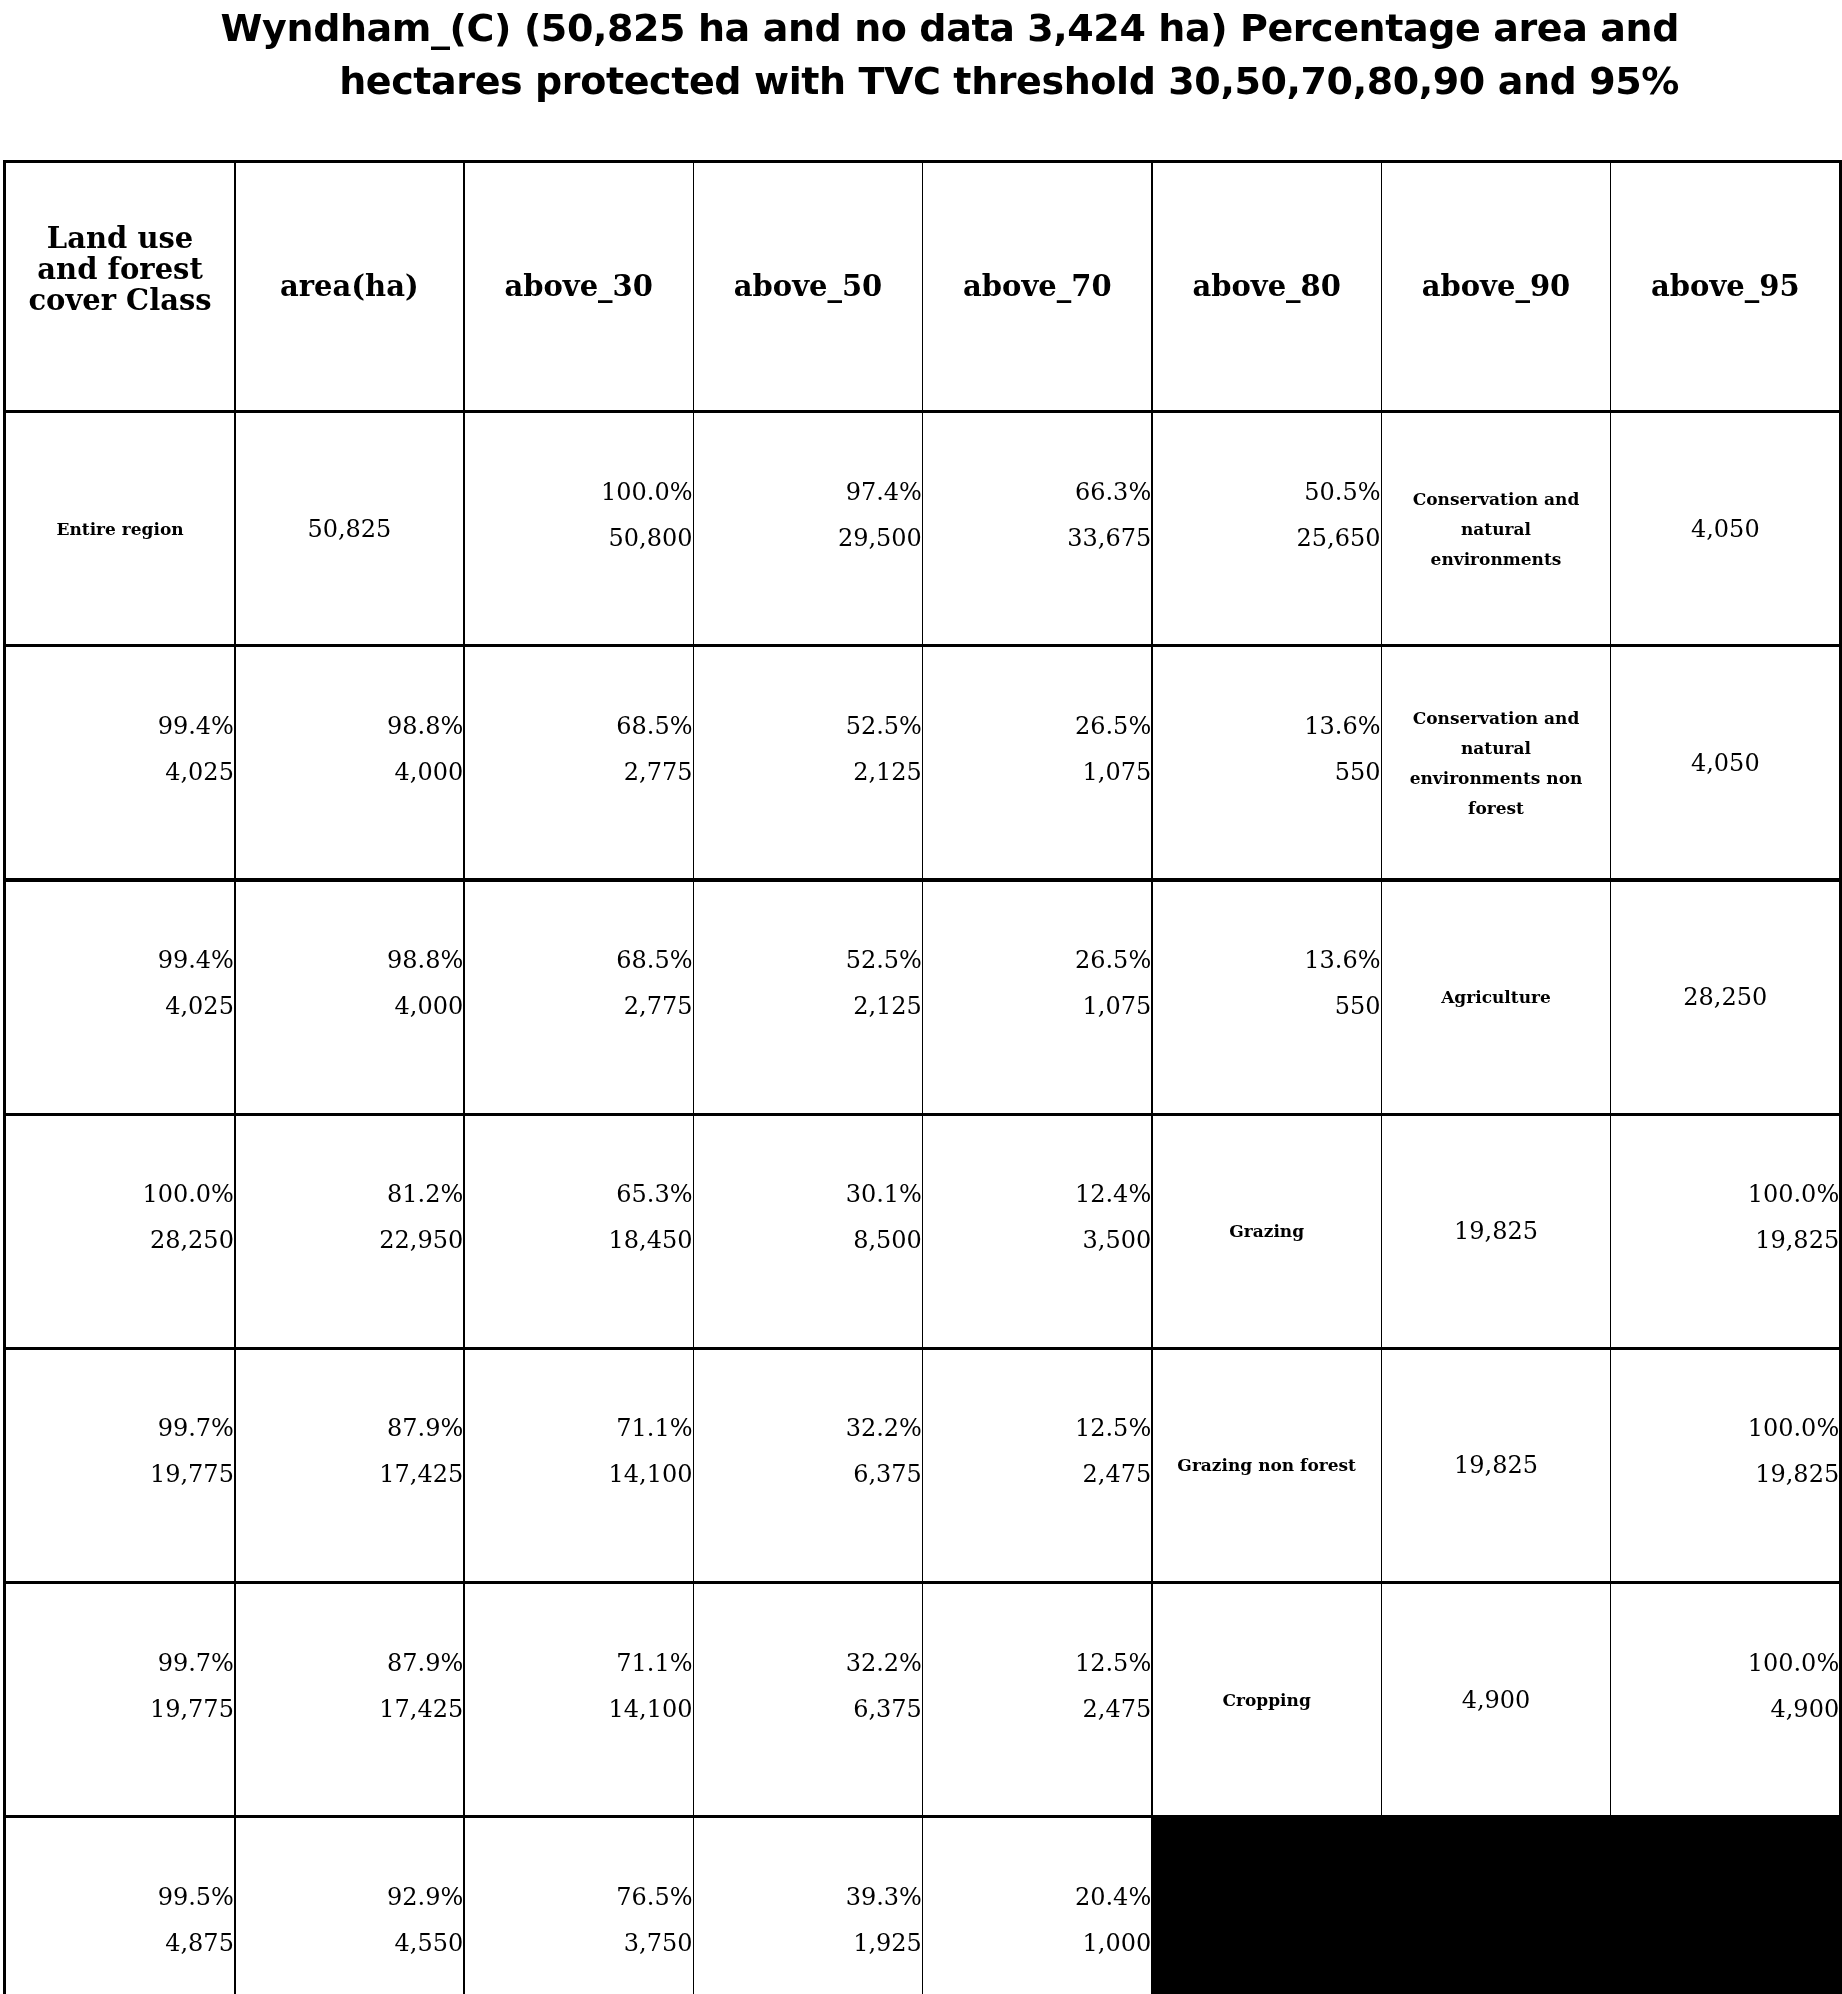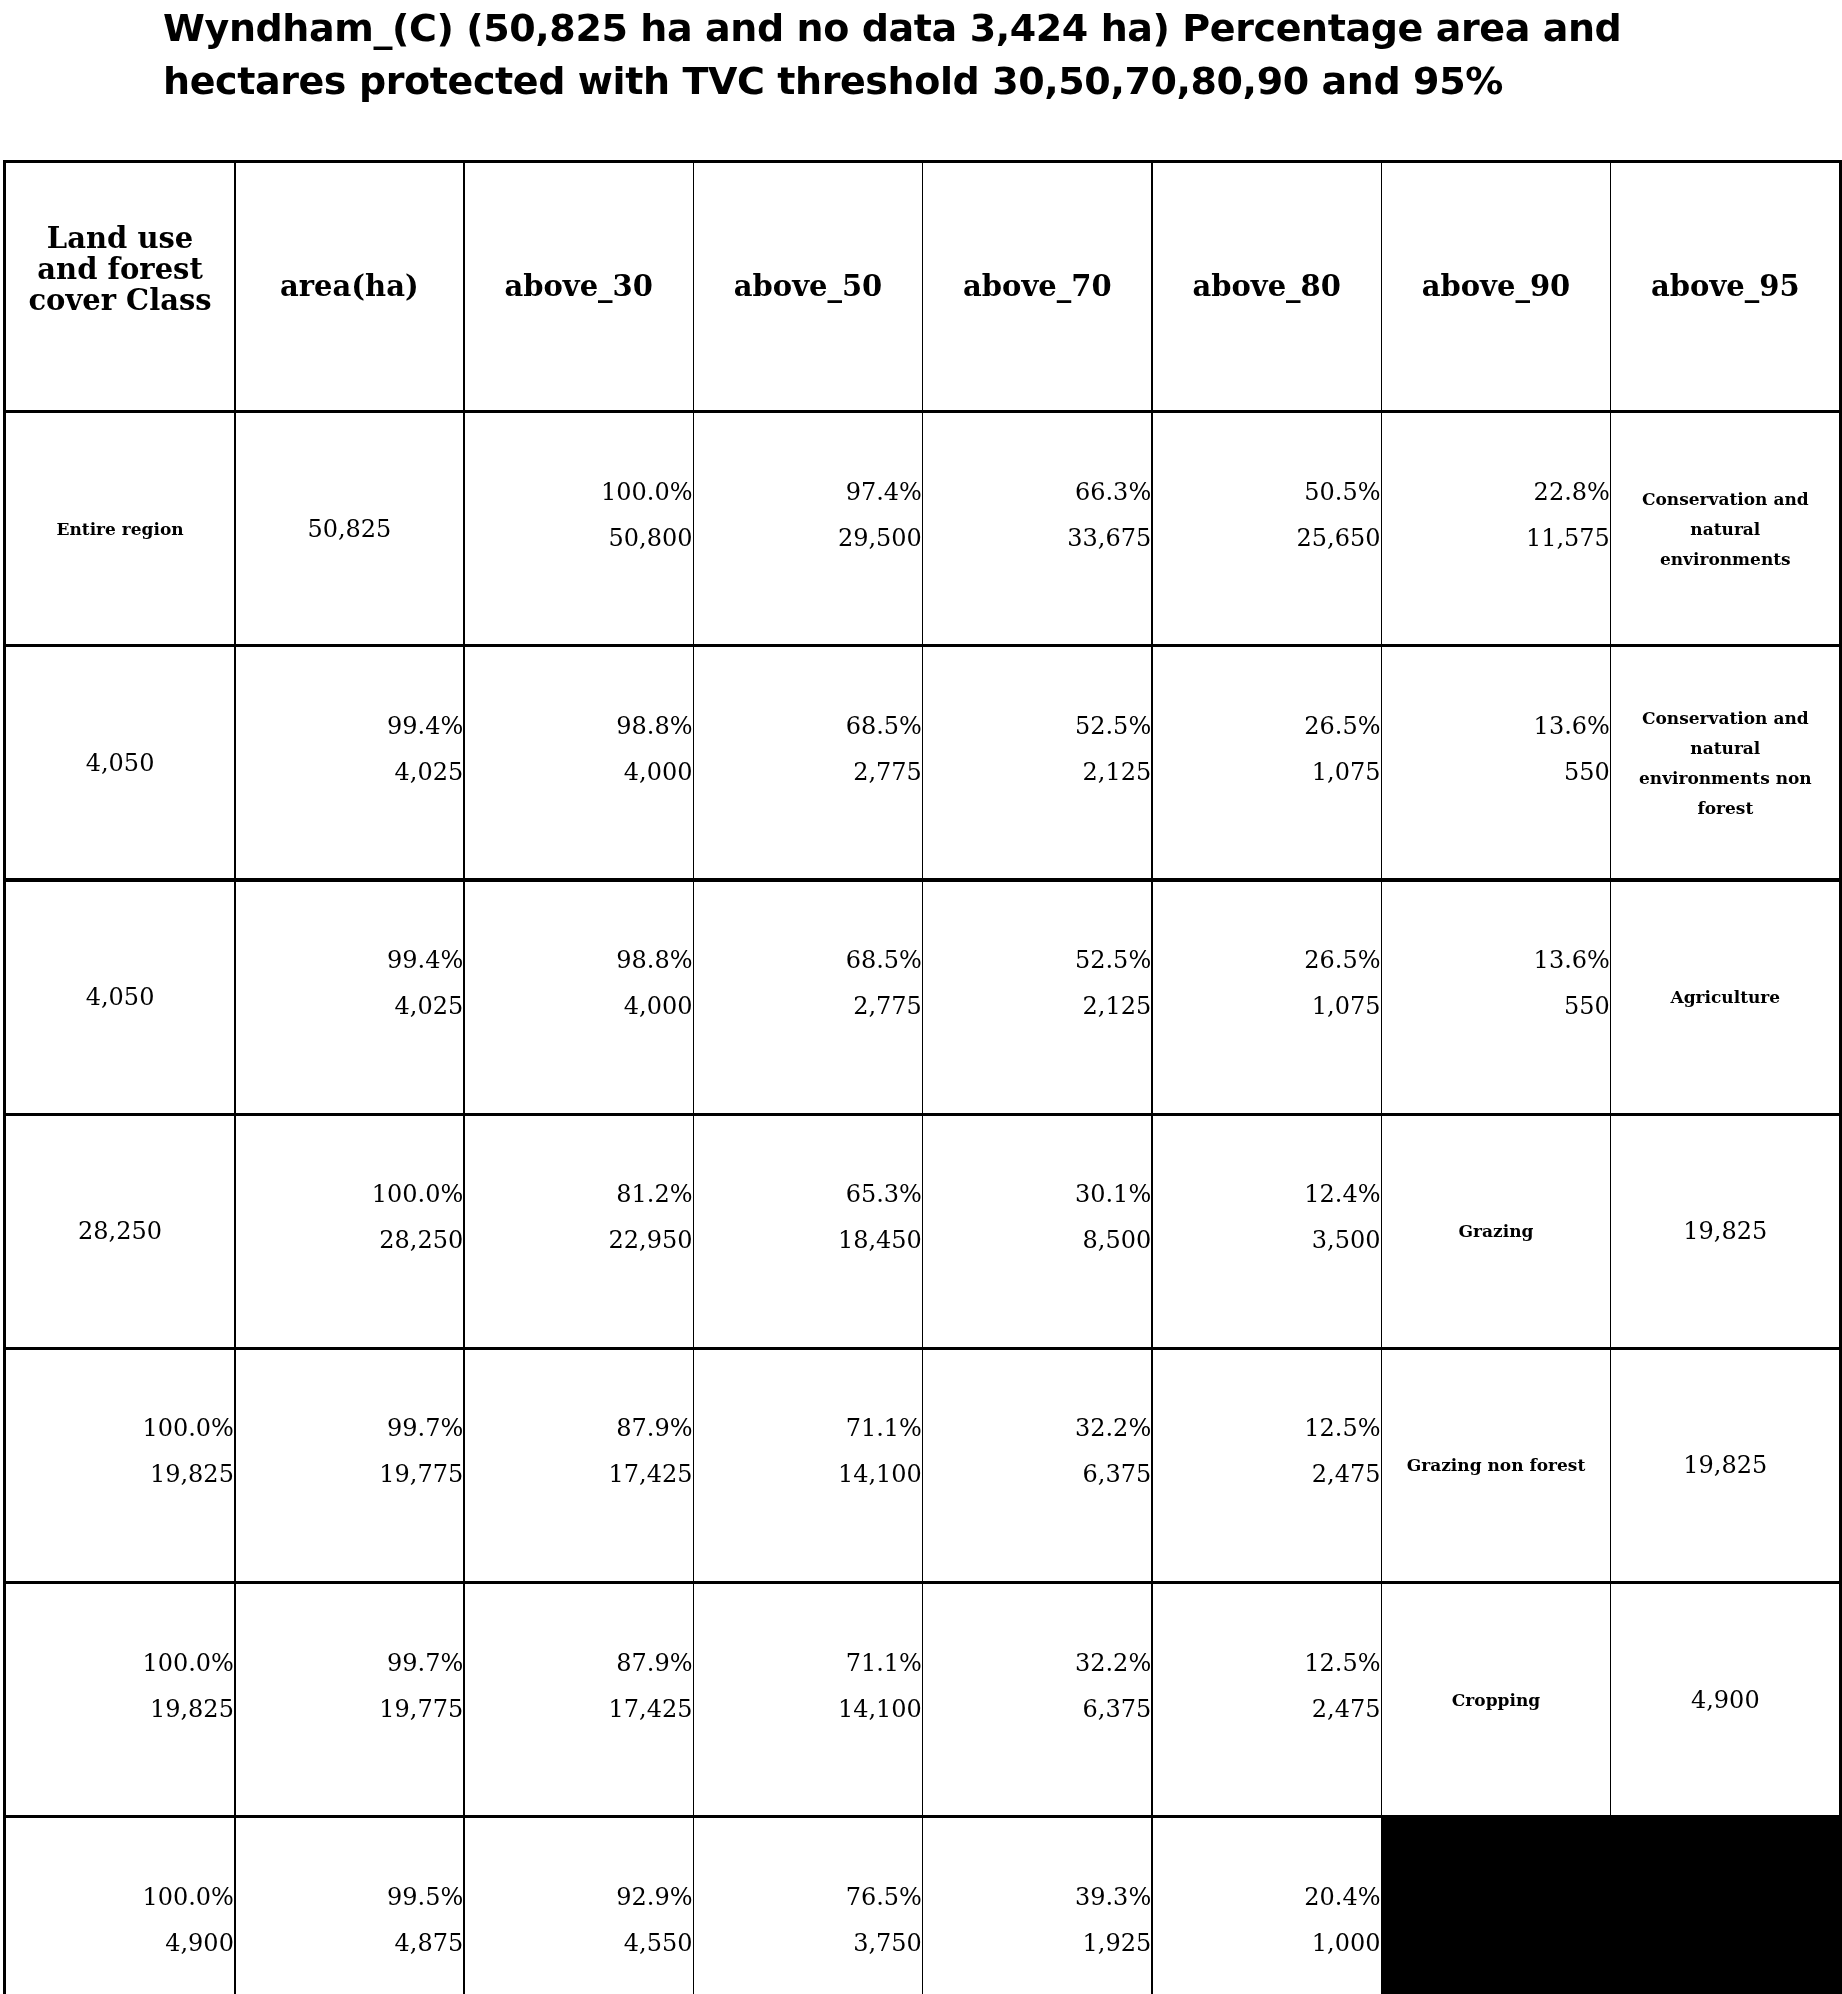--- a/index.html
+++ b/index.html
@@ -3,21 +3,21 @@
 <meta charset="utf-8">
 <style>
   html,body{margin:0;padding:0;}
   body{
     width:1842px;height:2521px;position:relative;background:#fff;overflow:hidden;
     font-family:"DejaVu Serif",serif;color:#000;
   }
   
   .title{
     position:absolute;top:2.4px;left:50%;transform:translateX(-50%);
-    width:1516px;margin:0;text-align:left;
+    width:1516px;margin:0;text-align:right;
     font-family:"DejaVu Sans",sans-serif;font-weight:bold;
     font-size:38px;line-height:53px;letter-spacing:-0.4px;
   }
   
   .tbl{
     position:absolute;left:3.2px;top:160px;width:1833px;
     display:grid;grid-template-columns:repeat(8,1fr);
     grid-template-rows:247px repeat(8,231px);
     column-gap:1.6px;row-gap:3.2px;background:#000;border:3.2px solid #000;
   }
@@ -59,24 +59,20 @@
       <div>29,500</div>
     </div>
   <div class="c val">
       <div>66.3%</div>
       <div>33,675</div>
     </div>
   <div class="c val">
       <div>50.5%</div>
       <div>25,650</div>
     </div>
-  <div class="c val">
-      <div>22.8%</div>
-      <div>11,575</div>
-    </div>
 
   <div class="c lbl">Conservation and natural environments</div>
   <div class="c num">4,050</div>
   <div class="c val">
       <div>99.4%</div>
       <div>4,025</div>
     </div>
   <div class="c val">
       <div>98.8%</div>
       <div>4,000</div>

